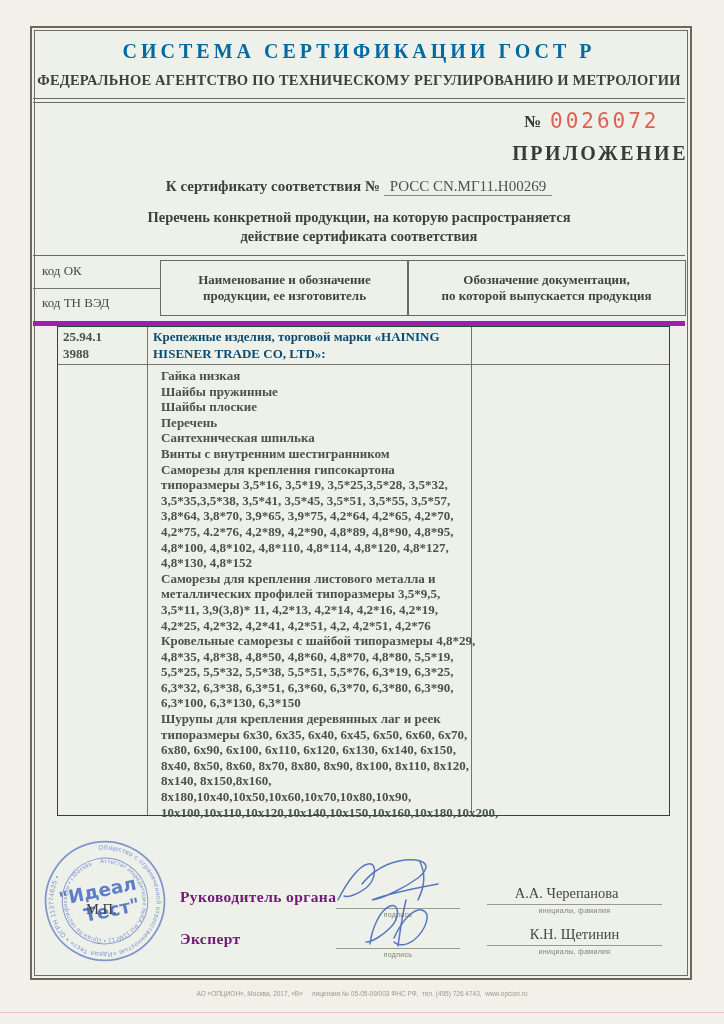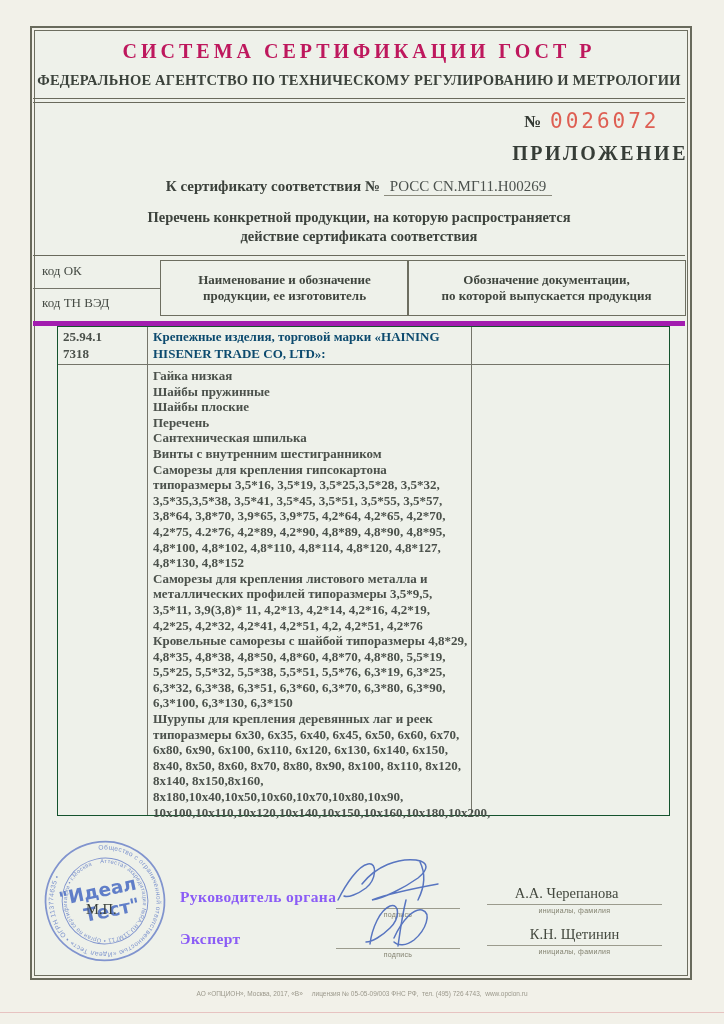--- a/index.html
+++ b/index.html
@@ -17,21 +17,21 @@
     position:absolute;left:30px;top:26px;width:658px;height:950px;
     border:2px solid #696a5c;
   }
   .frame-inner{
     position:absolute;inset:2px;
     border:1px solid #6d6e60;
     background:#eef1ea;
   }
   .sys-title{
     left:30px;top:40px;width:658px;text-align:center;
-    font-weight:bold;font-size:20px;letter-spacing:4px;color:#be185d;
+    font-weight:bold;font-size:20px;letter-spacing:4px;color:#0369a1;
     white-space:nowrap;
   }
   .agency-title{
     left:30px;top:72px;width:658px;text-align:center;
     font-weight:bold;font-size:14.5px;letter-spacing:0.2px;color:#3c433c;
     white-space:nowrap;
   }
   .header-divider{
     left:33px;top:98px;width:652px;height:3px;
     border-top:1px solid #696a5c;border-bottom:1px solid #696a5c;
@@ -84,28 +84,28 @@
   .prod-table{
     left:57px;top:326px;width:611px;height:488px;
     border:1px solid #14532d;
     font-weight:bold;
   }
   .prod-table .v1{position:absolute;left:89px;top:0;bottom:0;width:0;border-left:1px solid #74756a;}
   .prod-table .v2{position:absolute;left:413px;top:0;bottom:0;width:0;border-left:1px solid #74756a;}
   .prod-table .h1{position:absolute;left:0;right:0;top:37px;height:0;border-top:1px solid #74756a;}
   .cell-codes{position:absolute;left:5px;top:2px;font-size:13px;line-height:16.5px;color:#4b514b;}
   .cell-title{position:absolute;left:95px;top:2px;width:312px;font-size:13px;line-height:16.5px;color:#0c4a6e;}
-  .cell-items{position:absolute;left:95px;top:41px;width:315px;font-size:13px;line-height:15.6px;color:#4b514b;}
+  .cell-items{position:absolute;left:103px;top:41px;width:315px;font-size:13px;line-height:15.6px;color:#4b514b;}
   
   .stamp{
     left:32px;top:828px;width:146px;height:146px;
     transform:rotate(-12deg);opacity:.88;
   }
   .mp-label{left:86px;top:901px;font-size:14.5px;color:#3a403b;}
-  .sig-label{font-weight:bold;font-size:15.5px;color:#8b5cf6;letter-spacing:.4px;white-space:nowrap;}
+  .sig-label{font-weight:bold;font-size:15.5px;color:#701a75;letter-spacing:.4px;white-space:nowrap;}
   .sig-line{height:0;border-top:1px solid #9b9b8d;}
   .sig-caption{
     font-family:"Liberation Sans", sans-serif;
     font-size:7px;color:#82816f;text-align:center;letter-spacing:.3px;
   }
   .sig-name{font-size:14.5px;color:#44493f;text-align:center;white-space:nowrap;}
   .sig-svg{position:absolute;}
   .print-line{
     left:100px;top:990px;width:524px;text-align:center;
     font-family:"Liberation Sans", sans-serif;
@@ -148,21 +148,21 @@
     <div class="spec-box right">Обозначение документации,
 по которой выпускается продукция</div>
   </div>
 
   <div class="abs prod-table">
     <div class="v1"></div>
     <div class="v2"></div>
     <div class="h1"></div>
     <div class="cell-codes">
       <div>25.94.1</div>
-      <div>7318</div>
+      <div>3988</div>
     </div>
     <div class="cell-title">Крепежные изделия, торговой марки «HAINING HISENER TRADE CO, LTD»:</div>
     <div class="cell-items">
         <div>Гайка низкая</div>
         <div>Шайбы пружинные</div>
         <div>Шайбы плоские</div>
         <div>Перечень</div>
         <div>Сантехническая шпилька</div>
         <div>Винты с внутренним шестигранником</div>
         <div>Саморезы для крепления гипсокартона типоразмеры 3,5*16, 3,5*19, 3,5*25,3,5*28, 3,5*32, 3,5*35,3,5*38, 3,5*41, 3,5*45, 3,5*51, 3,5*55, 3,5*57, 3,8*64, 3,8*70, 3,9*65, 3,9*75, 4,2*64, 4,2*65, 4,2*70, 4,2*75, 4.2*76, 4,2*89, 4,2*90, 4,8*89, 4,8*90, 4,8*95, 4,8*100, 4,8*102, 4,8*110, 4,8*114, 4,8*120, 4,8*127, 4,8*130, 4,8*152</div>

